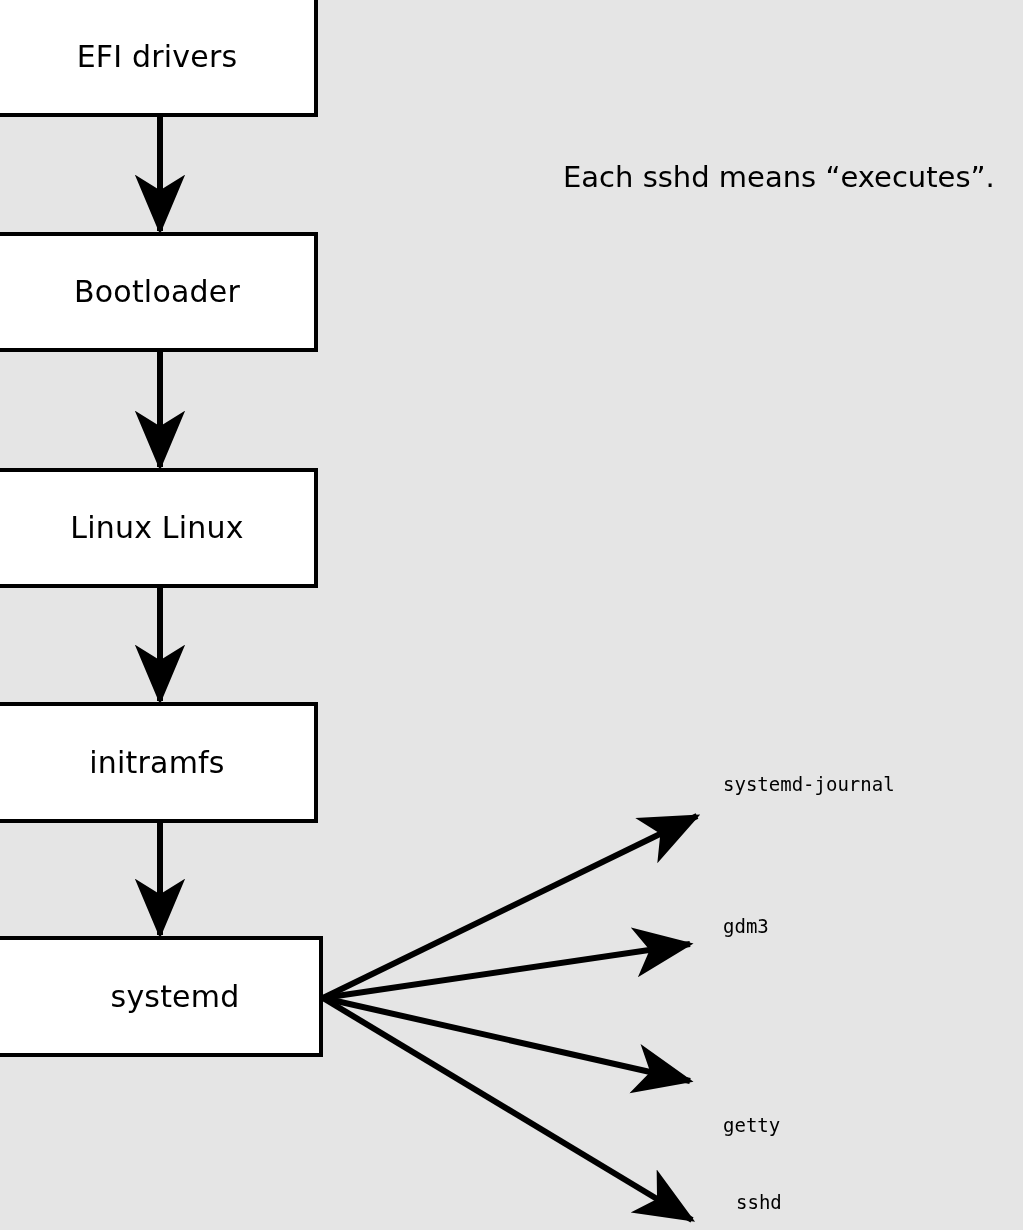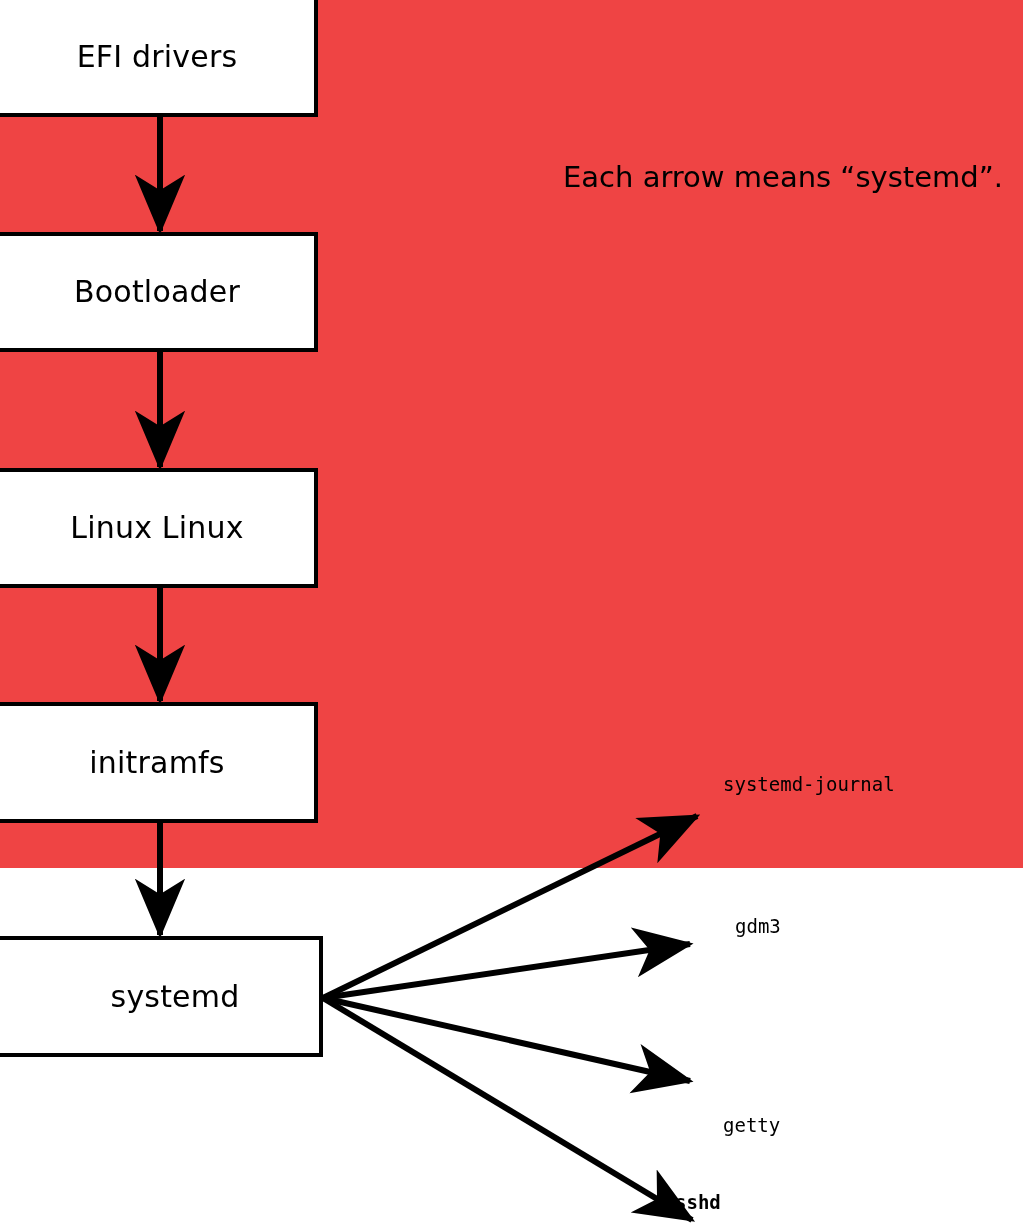--- a/index.html
+++ b/index.html
@@ -10,22 +10,22 @@
   body {
     width: 1023px;
     height: 1230px;
     overflow: hidden;
     font-family: "DejaVu Sans", sans-serif;
     color: #000000;
   }
   #canvas {
     position: relative;
     width: 1023px;
-    height: 868px;
-    background: #ef4444;
+    height: 1230px;
+    background: #e5e5e5;
   }
   #edges {
     position: absolute;
     left: 0;
     top: 0;
     width: 1023px;
     height: 1230px;
     pointer-events: none;
   }
   .node-box {
@@ -106,29 +106,29 @@
   </div>
 
   <div class="node-box" style="left:-4px; top:936px; width:327px; height:121px;">
     <span class="node-label" style="margin-right:5px;margin-left:36px;">systemd</span>
   </div>
 
   <div class="leaf-label" style="left:723px; top:775px;">
     <span>systemd-journal</span>
   </div>
 
-  <div class="leaf-label" style="left:723px; top:917px;margin-left:12px;">
+  <div class="leaf-label" style="left:723px; top:917px;">
     <span>gdm3</span>
   </div>
 
   <div class="leaf-label" style="left:723px; top:1116px;">
     <span>getty</span>
   </div>
 
-  <div class="leaf-label" style="left:675px; top:1193px;font-weight:bold;">
+  <div class="leaf-label" style="left:736px; top:1193px;">
     <span>sshd</span>
   </div>
 
   <div class="caption" style="left:563px; top:163px;">
-    <span>Each arrow means “systemd”.</span>
+    <span>Each sshd means “executes”.</span>
   </div>
 
 </div>
 
 </body></html>

